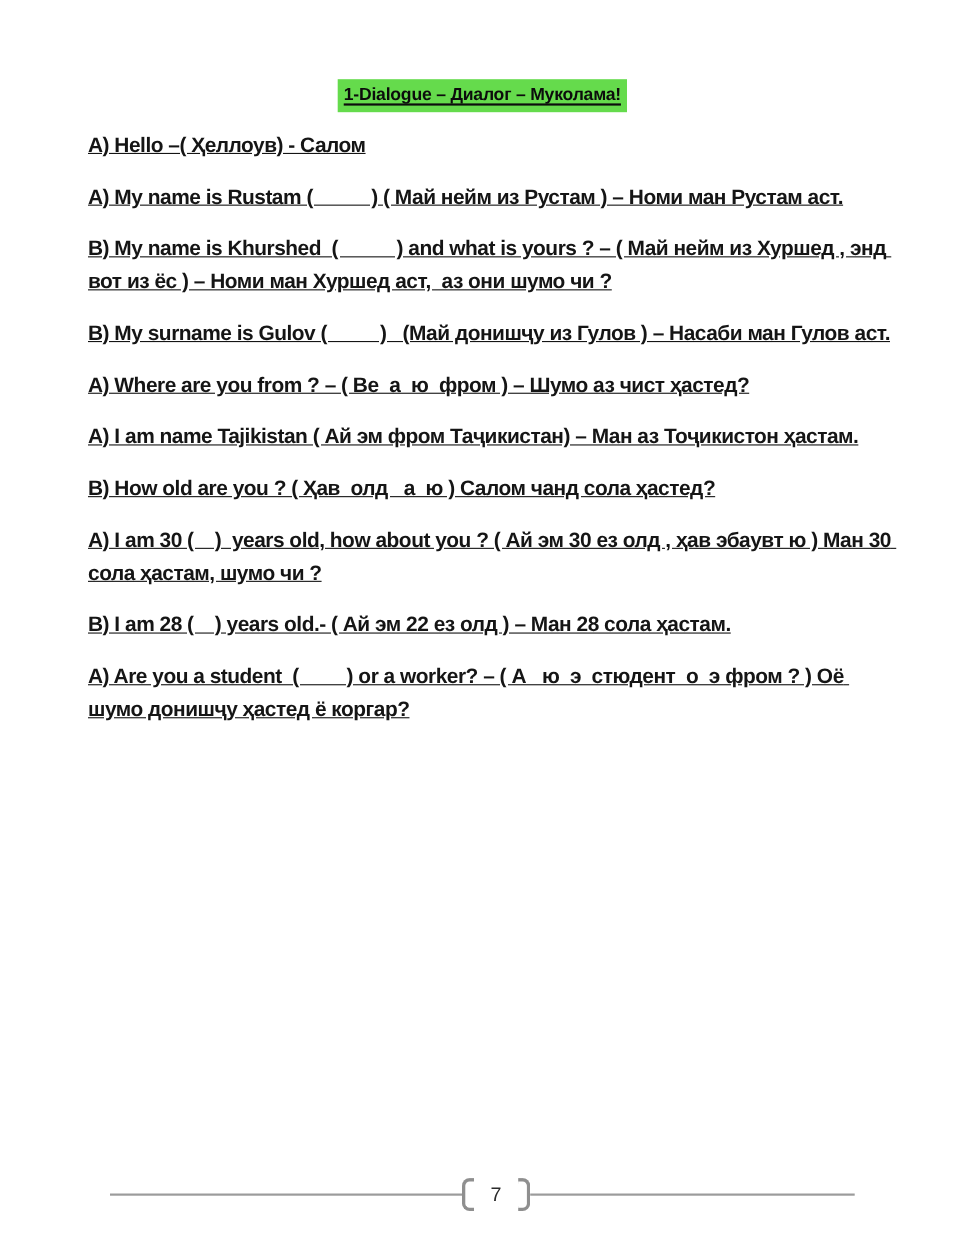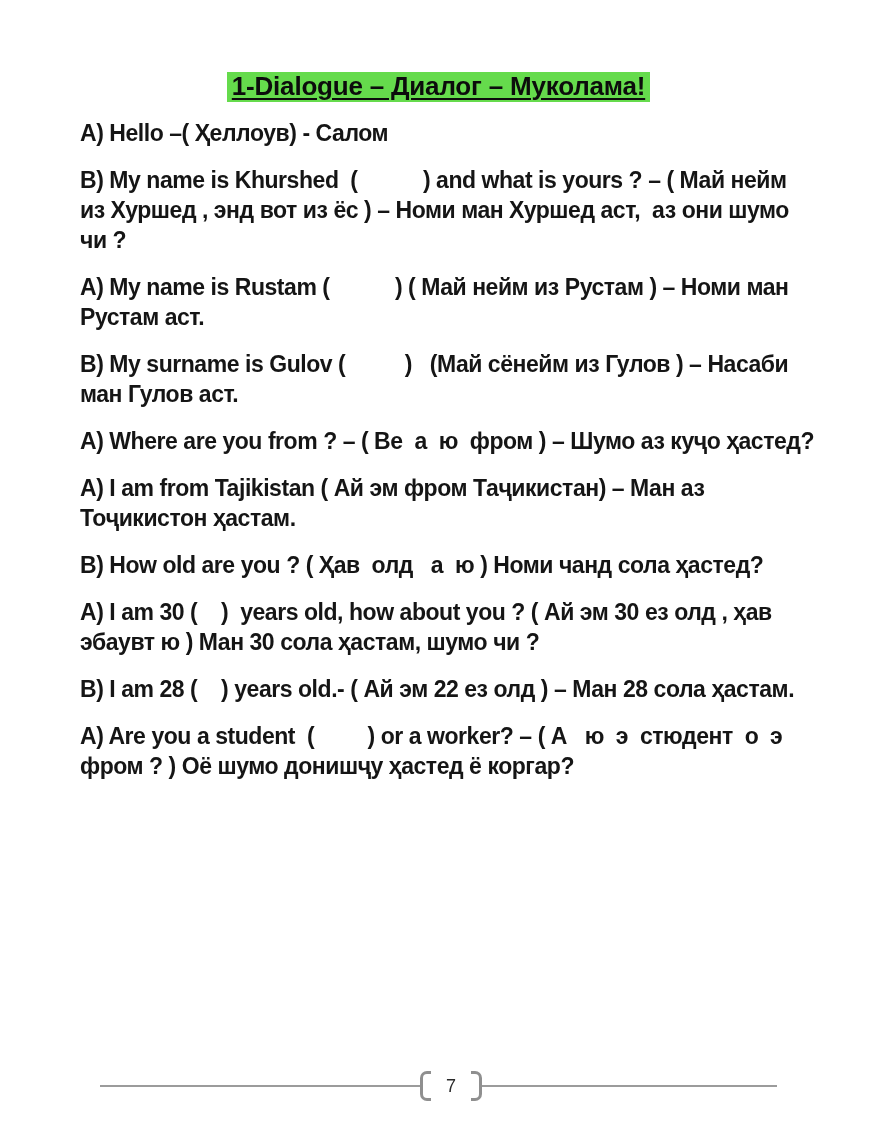--- a/index.html
+++ b/index.html
@@ -12,40 +12,41 @@
   }
   .page{position:absolute;inset:0;background:#ffffff;}
   .title-row{
     padding-top:72px;
     text-align:center;
   }
   .title{
     display:inline-block;
     background:#65db4c;
     color:#0c0c0c;
-    font-size:26px;
+    font-size:16px;
     font-weight:700;
     letter-spacing:-0.2px;
     text-decoration:underline;
     text-underline-offset:3px;
     text-decoration-thickness:2px;
     padding:2px 5px 3px 5px;
     line-height:25px;
   }
   .content{
     margin:16px 62px 0 80px;
   }
   .para{
-    font-size:23px;
+    font-size:19px;
     font-weight:700;
     letter-spacing:-0.45px;
     line-height:30px;
     margin:0 0 17px 0;
     white-space:pre-wrap;
     color:#151515;
+    text-decoration:underline;
   }
   .footer{
     position:absolute;
     top:1068px;
     left:100px;
     width:677px;
     height:36px;
     display:flex;
     align-items:center;
   }
@@ -81,26 +82,26 @@
 <body>
 
 <div class="page">
 
   <div class="title-row">
     <span class="title">1-Dialogue – Диалог – Муколама!</span>
   </div>
 
   <div class="content">
     <p class="para">A) Hello –( Ҳеллоув) - Салом</p>
+    <p class="para">A) My name is Rustam (           ) ( Май нейм из Рустам ) – Номи ман Рустам аст.</p>
     <p class="para">B) My name is Khurshed  (           ) and what is yours ? – ( Май нейм из Хуршед , энд вот из ёс ) – Номи ман Хуршед аст,  аз они шумо чи ?</p>
-    <p class="para">A) My name is Rustam (           ) ( Май нейм из Рустам ) – Номи ман Рустам аст.</p>
-    <p class="para">B) My surname is Gulov (          )   (Май сёнейм из Гулов ) – Насаби ман Гулов аст.</p>
-    <p class="para">A) Where are you from ? – ( Ве  а  ю  фром ) – Шумо аз куҷо ҳастед?</p>
-    <p class="para">A) I am from Tajikistan ( Ай эм фром Таҷикистан) – Ман аз Тоҷикистон ҳастам.</p>
-    <p class="para">B) How old are you ? ( Ҳав  олд   а  ю ) Номи чанд сола ҳастед?</p>
+    <p class="para">B) My surname is Gulov (          )   (Май донишҷу из Гулов ) – Насаби ман Гулов аст.</p>
+    <p class="para">A) Where are you from ? – ( Ве  а  ю  фром ) – Шумо аз чист ҳастед?</p>
+    <p class="para">A) I am name Tajikistan ( Ай эм фром Таҷикистан) – Ман аз Тоҷикистон ҳастам.</p>
+    <p class="para">B) How old are you ? ( Ҳав  олд   а  ю ) Салом чанд сола ҳастед?</p>
     <p class="para">A) I am 30 (    )  years old, how about you ? ( Ай эм 30 ез олд , ҳав эбаувт ю ) Ман 30 сола ҳастам, шумо чи ?</p>
     <p class="para">B) I am 28 (    ) years old.- ( Ай эм 22 ез олд ) – Ман 28 сола ҳастам.</p>
     <p class="para">A) Are you a student  (         ) or a worker? – ( А   ю  э  стюдент  о  э фром ? ) Оё шумо донишҷу ҳастед ё коргар?</p>
   </div>
 
   <div class="footer">
     <div class="rule rule-left"></div>
     <span class="bracket bracket-left"></span>
     <span class="pagenum">7</span>
     <span class="bracket bracket-right"></span>

